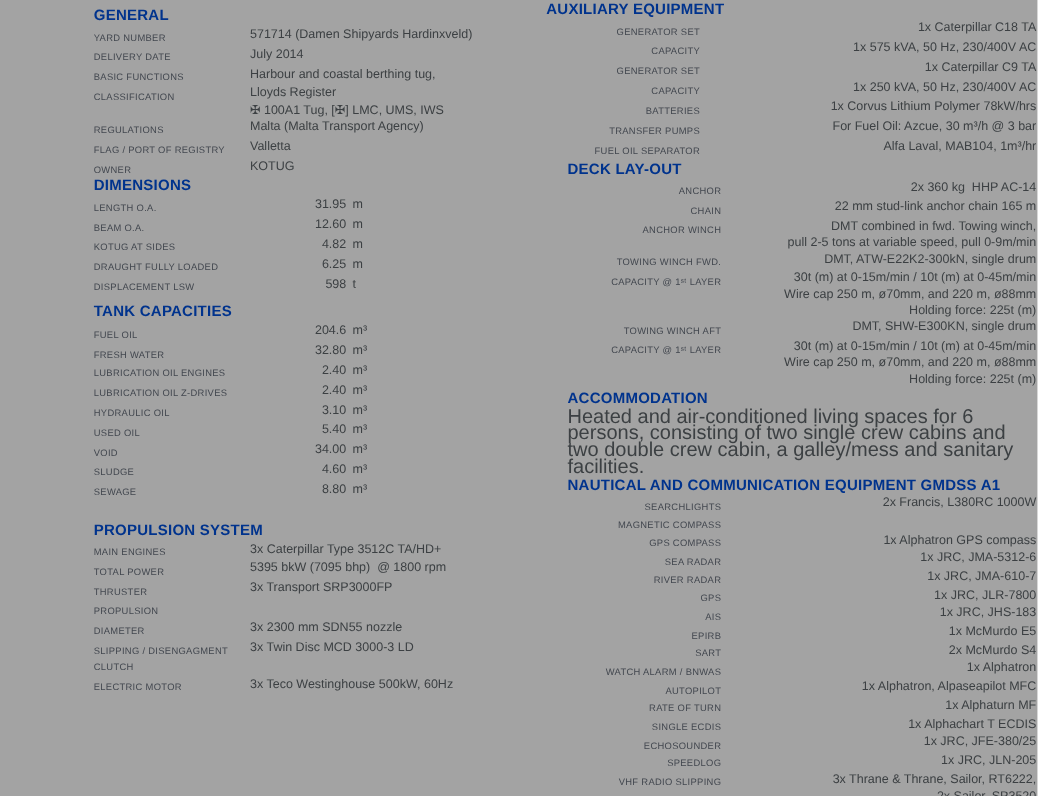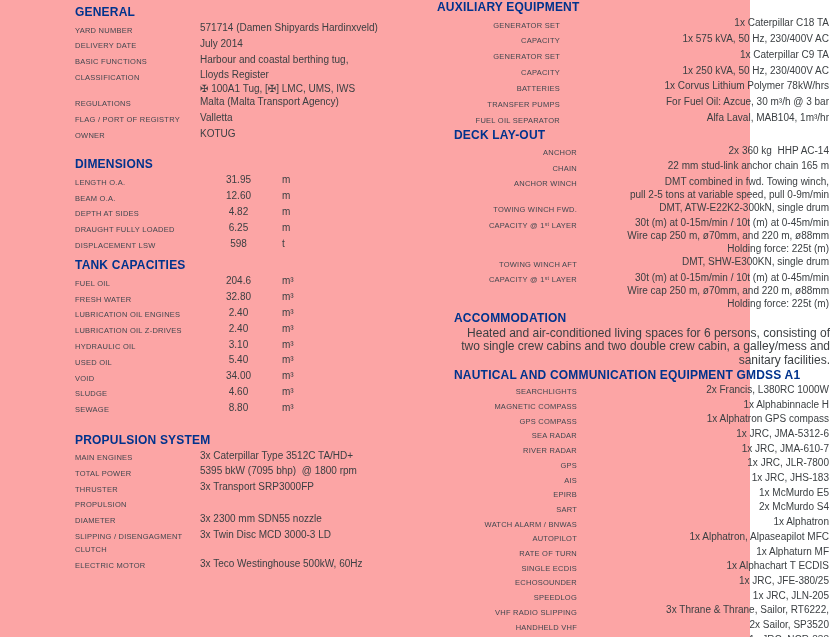--- a/index.html
+++ b/index.html
@@ -6,26 +6,26 @@
     --accent:#00338d;
     --label:#42474f;
     --value:#3c4043;
   }
   html,body{margin:0;padding:0;background:#ffffff;}
   body{
     width:830px;height:637px;overflow:hidden;
     font-family:"Liberation Sans","DejaVu Sans",sans-serif;
     -webkit-font-smoothing:antialiased;
   }
-  #page{position:relative;width:750px;height:637px;background:#fca5a5;}
+  #page{position:relative;width:830px;height:637px;background:#a3a3a3;}
   #col-left{position:absolute;left:75px;top:6px;width:356px;}
   #col-right{position:absolute;left:437px;top:1px;width:392px;}
 
   section{display:block;}
-  #col-left section + section{margin-top:16px;}
+  #col-left section + section{margin-top:0;}
   #col-left section:nth-child(3){margin-top:7px;}
   #col-left section:nth-child(4){margin-top:17px;}
   #col-left section:nth-child(5){margin-top:13px;}
   #col-right section + section{margin-top:2px;margin-left:17px;}
 
   .sec-title{
     font-size:12px;font-weight:bold;color:var(--accent);
     line-height:13px;margin:0 0 2px 0;letter-spacing:.2px;white-space:nowrap;
   }
 
@@ -35,24 +35,24 @@
   .num{grid-template-columns:125px 77px auto;}
 
   .lbl{
     font-size:7.5px;color:var(--label);letter-spacing:.25px;
     white-space:pre-wrap;padding-top:2.5px;line-height:13.3px;
   }
   .ln,.val,.unit{
     font-size:10px;color:var(--value);
     white-space:pre-wrap;line-height:13.3px;
   }
-  .val{text-align:center;}
+  .val{text-align:right;}
   .unit{padding-left:5px;}
   .para{
-    font-size:12px;color:var(--value);line-height:13.3px;width:376px;text-align:right;
+    font-size:16px;color:var(--value);line-height:13.3px;width:376px;
   }
 
   
   #col-right section:nth-child(1) .ln,
   #col-right section:nth-child(1) .lbl{line-height:13.35px;}
   #col-right section:nth-child(2) .ln,
   #col-right section:nth-child(2) .lbl{line-height:13px;}
   #col-right section:nth-child(4) .ln,
   #col-right section:nth-child(4) .lbl{line-height:12.2px;}
 </style>
@@ -116,21 +116,21 @@
             <div class="lbl">LENGTH O.A.</div>
             <div class="val">31.95</div>
             <div class="unit">m</div>
           </div>
           <div class="row num">
             <div class="lbl">BEAM O.A.</div>
             <div class="val">12.60</div>
             <div class="unit">m</div>
           </div>
           <div class="row num">
-            <div class="lbl">DEPTH AT SIDES</div>
+            <div class="lbl">KOTUG AT SIDES</div>
             <div class="val">4.82</div>
             <div class="unit">m</div>
           </div>
           <div class="row num">
             <div class="lbl">DRAUGHT FULLY LOADED</div>
             <div class="val">6.25</div>
             <div class="unit">m</div>
           </div>
           <div class="row num">
             <div class="lbl">DISPLACEMENT LSW</div>
@@ -343,23 +343,20 @@
         <div class="sec-title">NAUTICAL AND COMMUNICATION EQUIPMENT GMDSS A1</div>
         <div class="rows">
           <div class="row kv">
             <div class="lbl">SEARCHLIGHTS</div>
             <div class="lines">
               <div class="ln">2x Francis, L380RC 1000W</div>
             </div>
           </div>
           <div class="row kv">
             <div class="lbl">MAGNETIC COMPASS</div>
-            <div class="lines">
-              <div class="ln">1x Alphabinnacle H</div>
-            </div>
           </div>
           <div class="row kv">
             <div class="lbl">GPS COMPASS</div>
             <div class="lines">
               <div class="ln">1x Alphatron GPS compass</div>
             </div>
           </div>
           <div class="row kv">
             <div class="lbl">SEA RADAR</div>
             <div class="lines">

